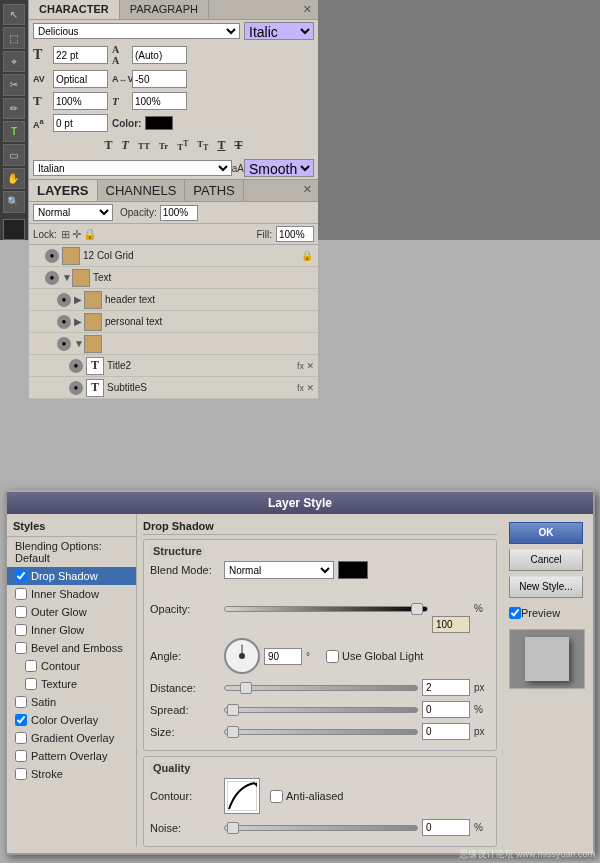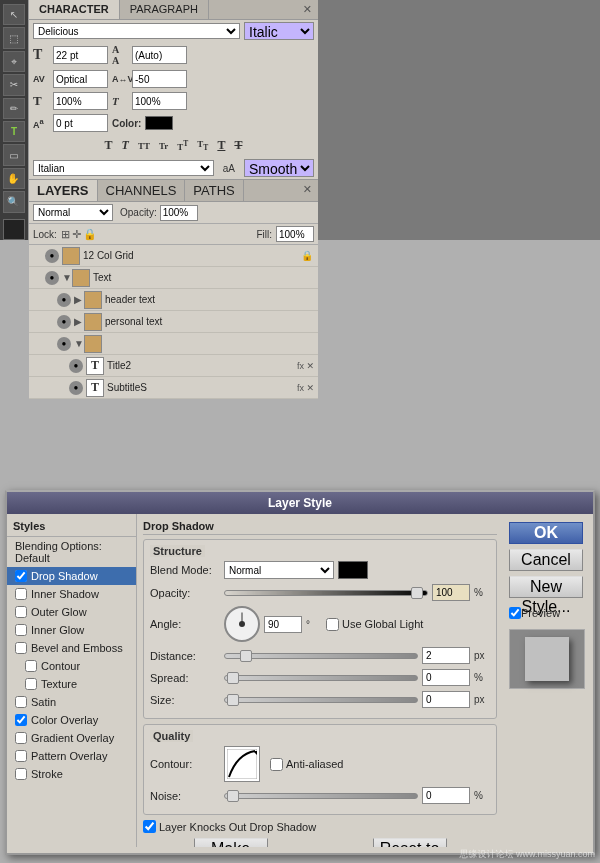--- a/index.html
+++ b/index.html
@@ -178,21 +178,21 @@
       font-weight: bold;
       color: #333;
       cursor: pointer;
       padding: 1px 2px;
       font-family: Times, serif;
     }
     .char-lang-row {
       display: flex;
       align-items: center;
       padding: 2px 4px;
-      gap: 9px;
+      gap: 0;
     }
 
     
     .layers-panel {
       background: #d4d0c8;
       border-top: 1px solid #999;
       flex: 1;
     }
     .layers-tabs {
       display: flex;
@@ -550,21 +550,21 @@
       display: flex;
       flex-direction: column;
       gap: 5px;
     }
     .dlg-btn {
       width: 74px;
       height: 22px;
       background: linear-gradient(to bottom, #e8e8e8, #c8c8c8);
       border: 1px solid #888;
       border-top: 1px solid #ddd;
-      font-size: 16px;
+      font-size: 10px;
       color: #000;
       cursor: pointer;
       text-align: center;
       line-height: 20px;
     }
     .dlg-btn.ok-btn {
       background: linear-gradient(to bottom, #7090c8, #4060a8);
       color: white;
       font-weight: bold;
       border: 1px solid #3050a0;
@@ -600,21 +600,21 @@
     
     .watermark {
       position: absolute;
       bottom: 2px;
       right: 5px;
       font-size: 9px;
       color: rgba(255,255,255,0.6);
     }
 
     
-    .opacity-row .form-input { background: #e8e0d0; }
+    .opacity-row .form-input { background: #e8e0d0; margin-top: 32px; }
   </style>
 </head>
 <body>
 
 <div class="top-section">
 
   <div class="left-toolbar">
     <div class="tool-btn">↖</div>
     <div class="tool-btn">⬚</div>
     <div class="tool-btn">⌖</div>

